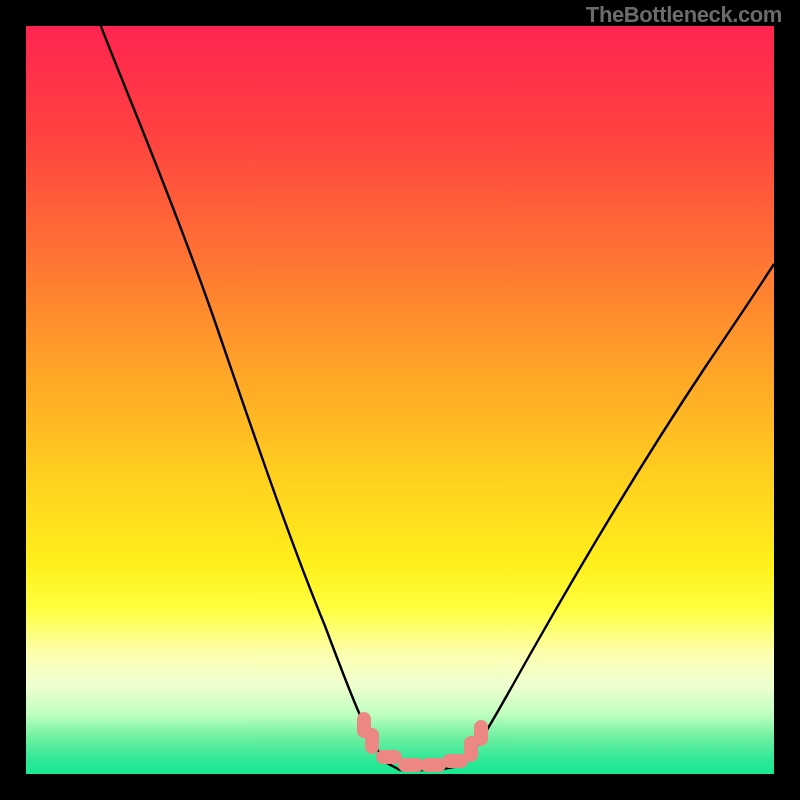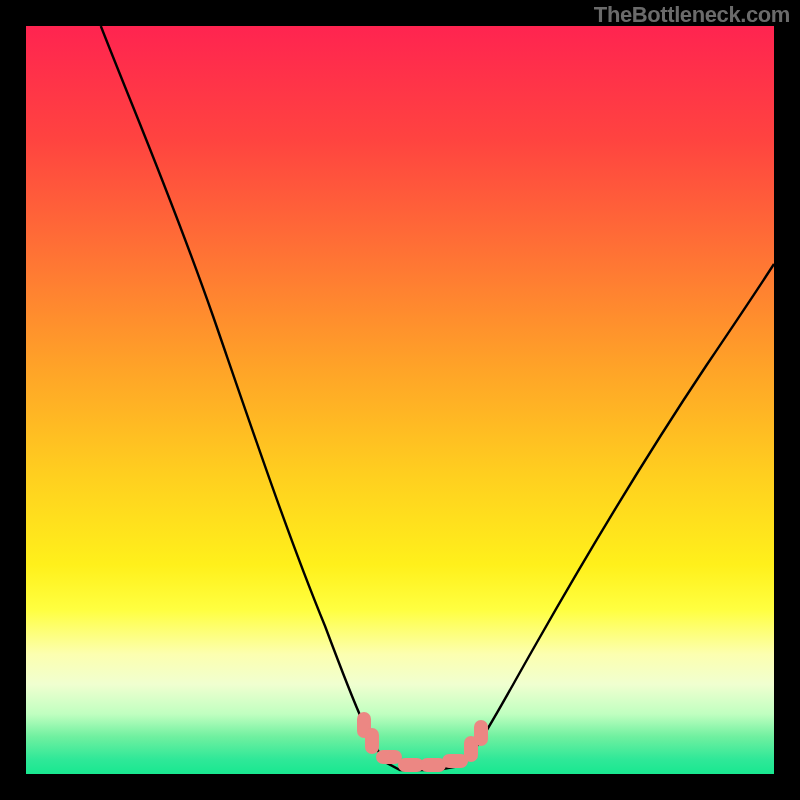--- a/index.html
+++ b/index.html
@@ -18,21 +18,21 @@
     width: 748px;
     height: 748px;
   }
   .gradient-bg {
     width: 100%;
     height: 100%;
   }
   .watermark {
     position: absolute;
     top: 2px;
-    right: 10px;
+    right: 18px;
     font-family: Arial, Helvetica, sans-serif;
     font-weight: bold;
     font-size: 22px;
     color: #6b6b6b;
     letter-spacing: -0.4px;
   }
   .curve-svg {
     position: absolute;
     left: 26px;
     top: 26px;

